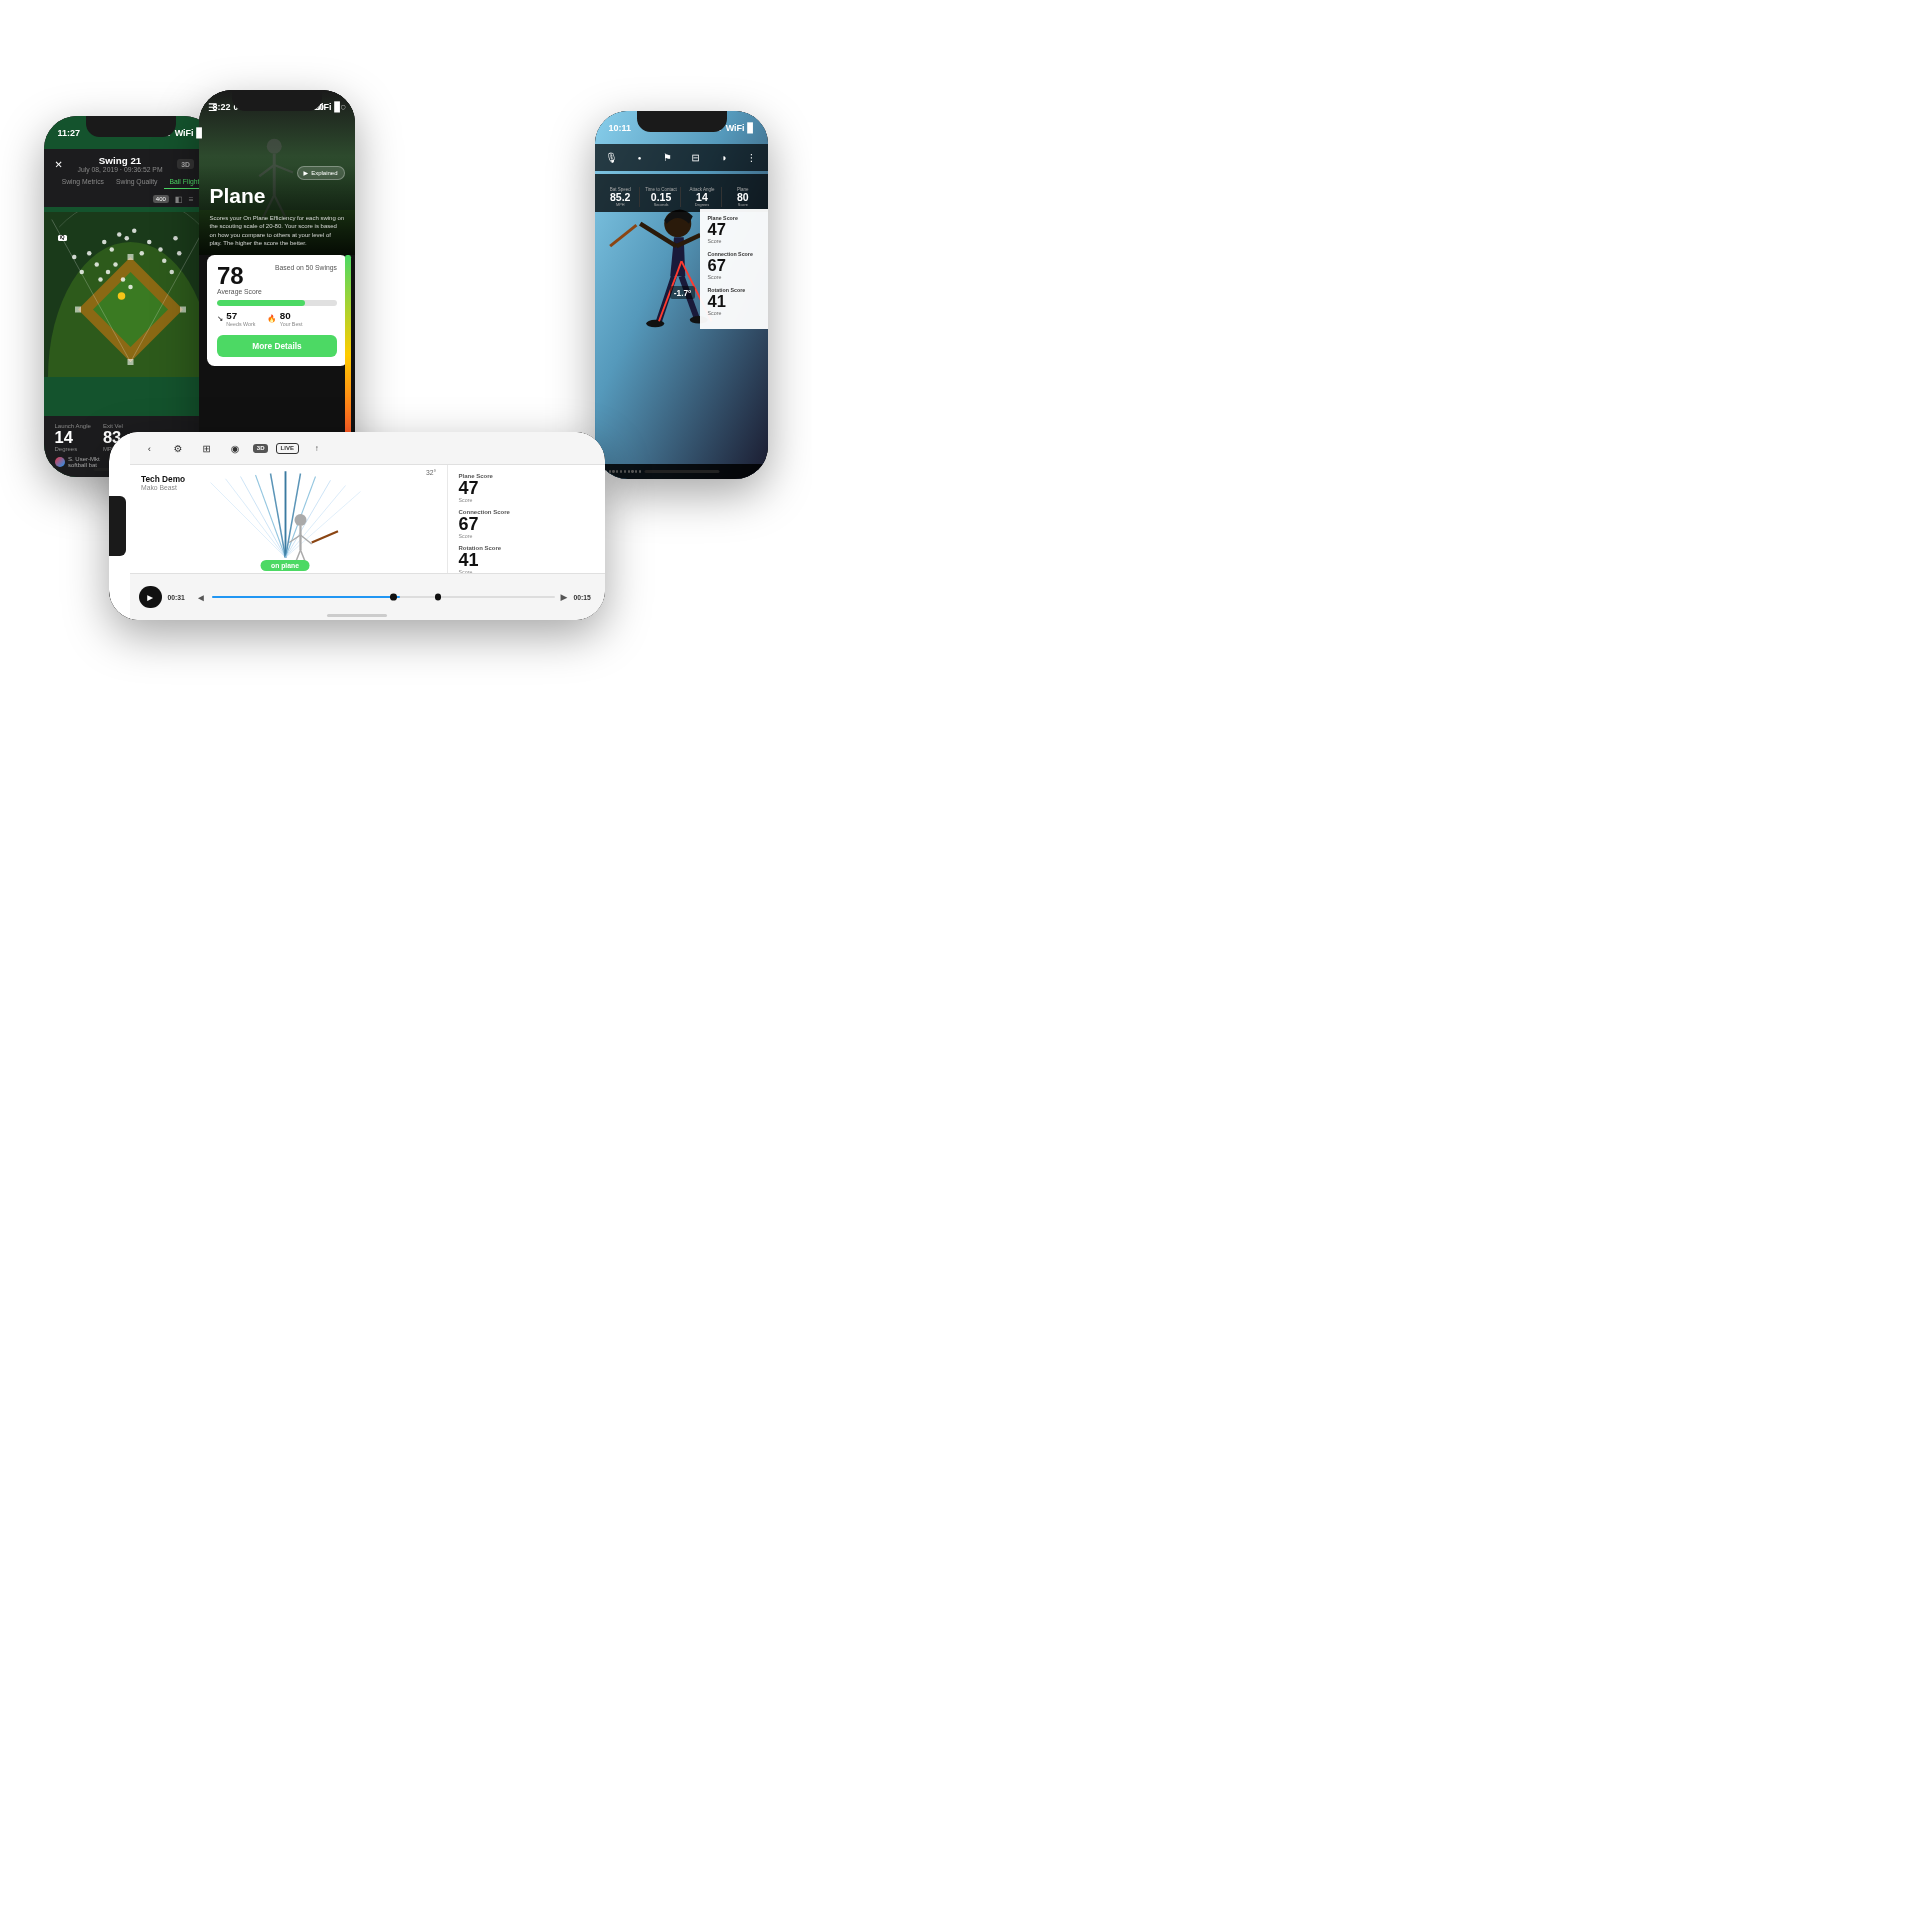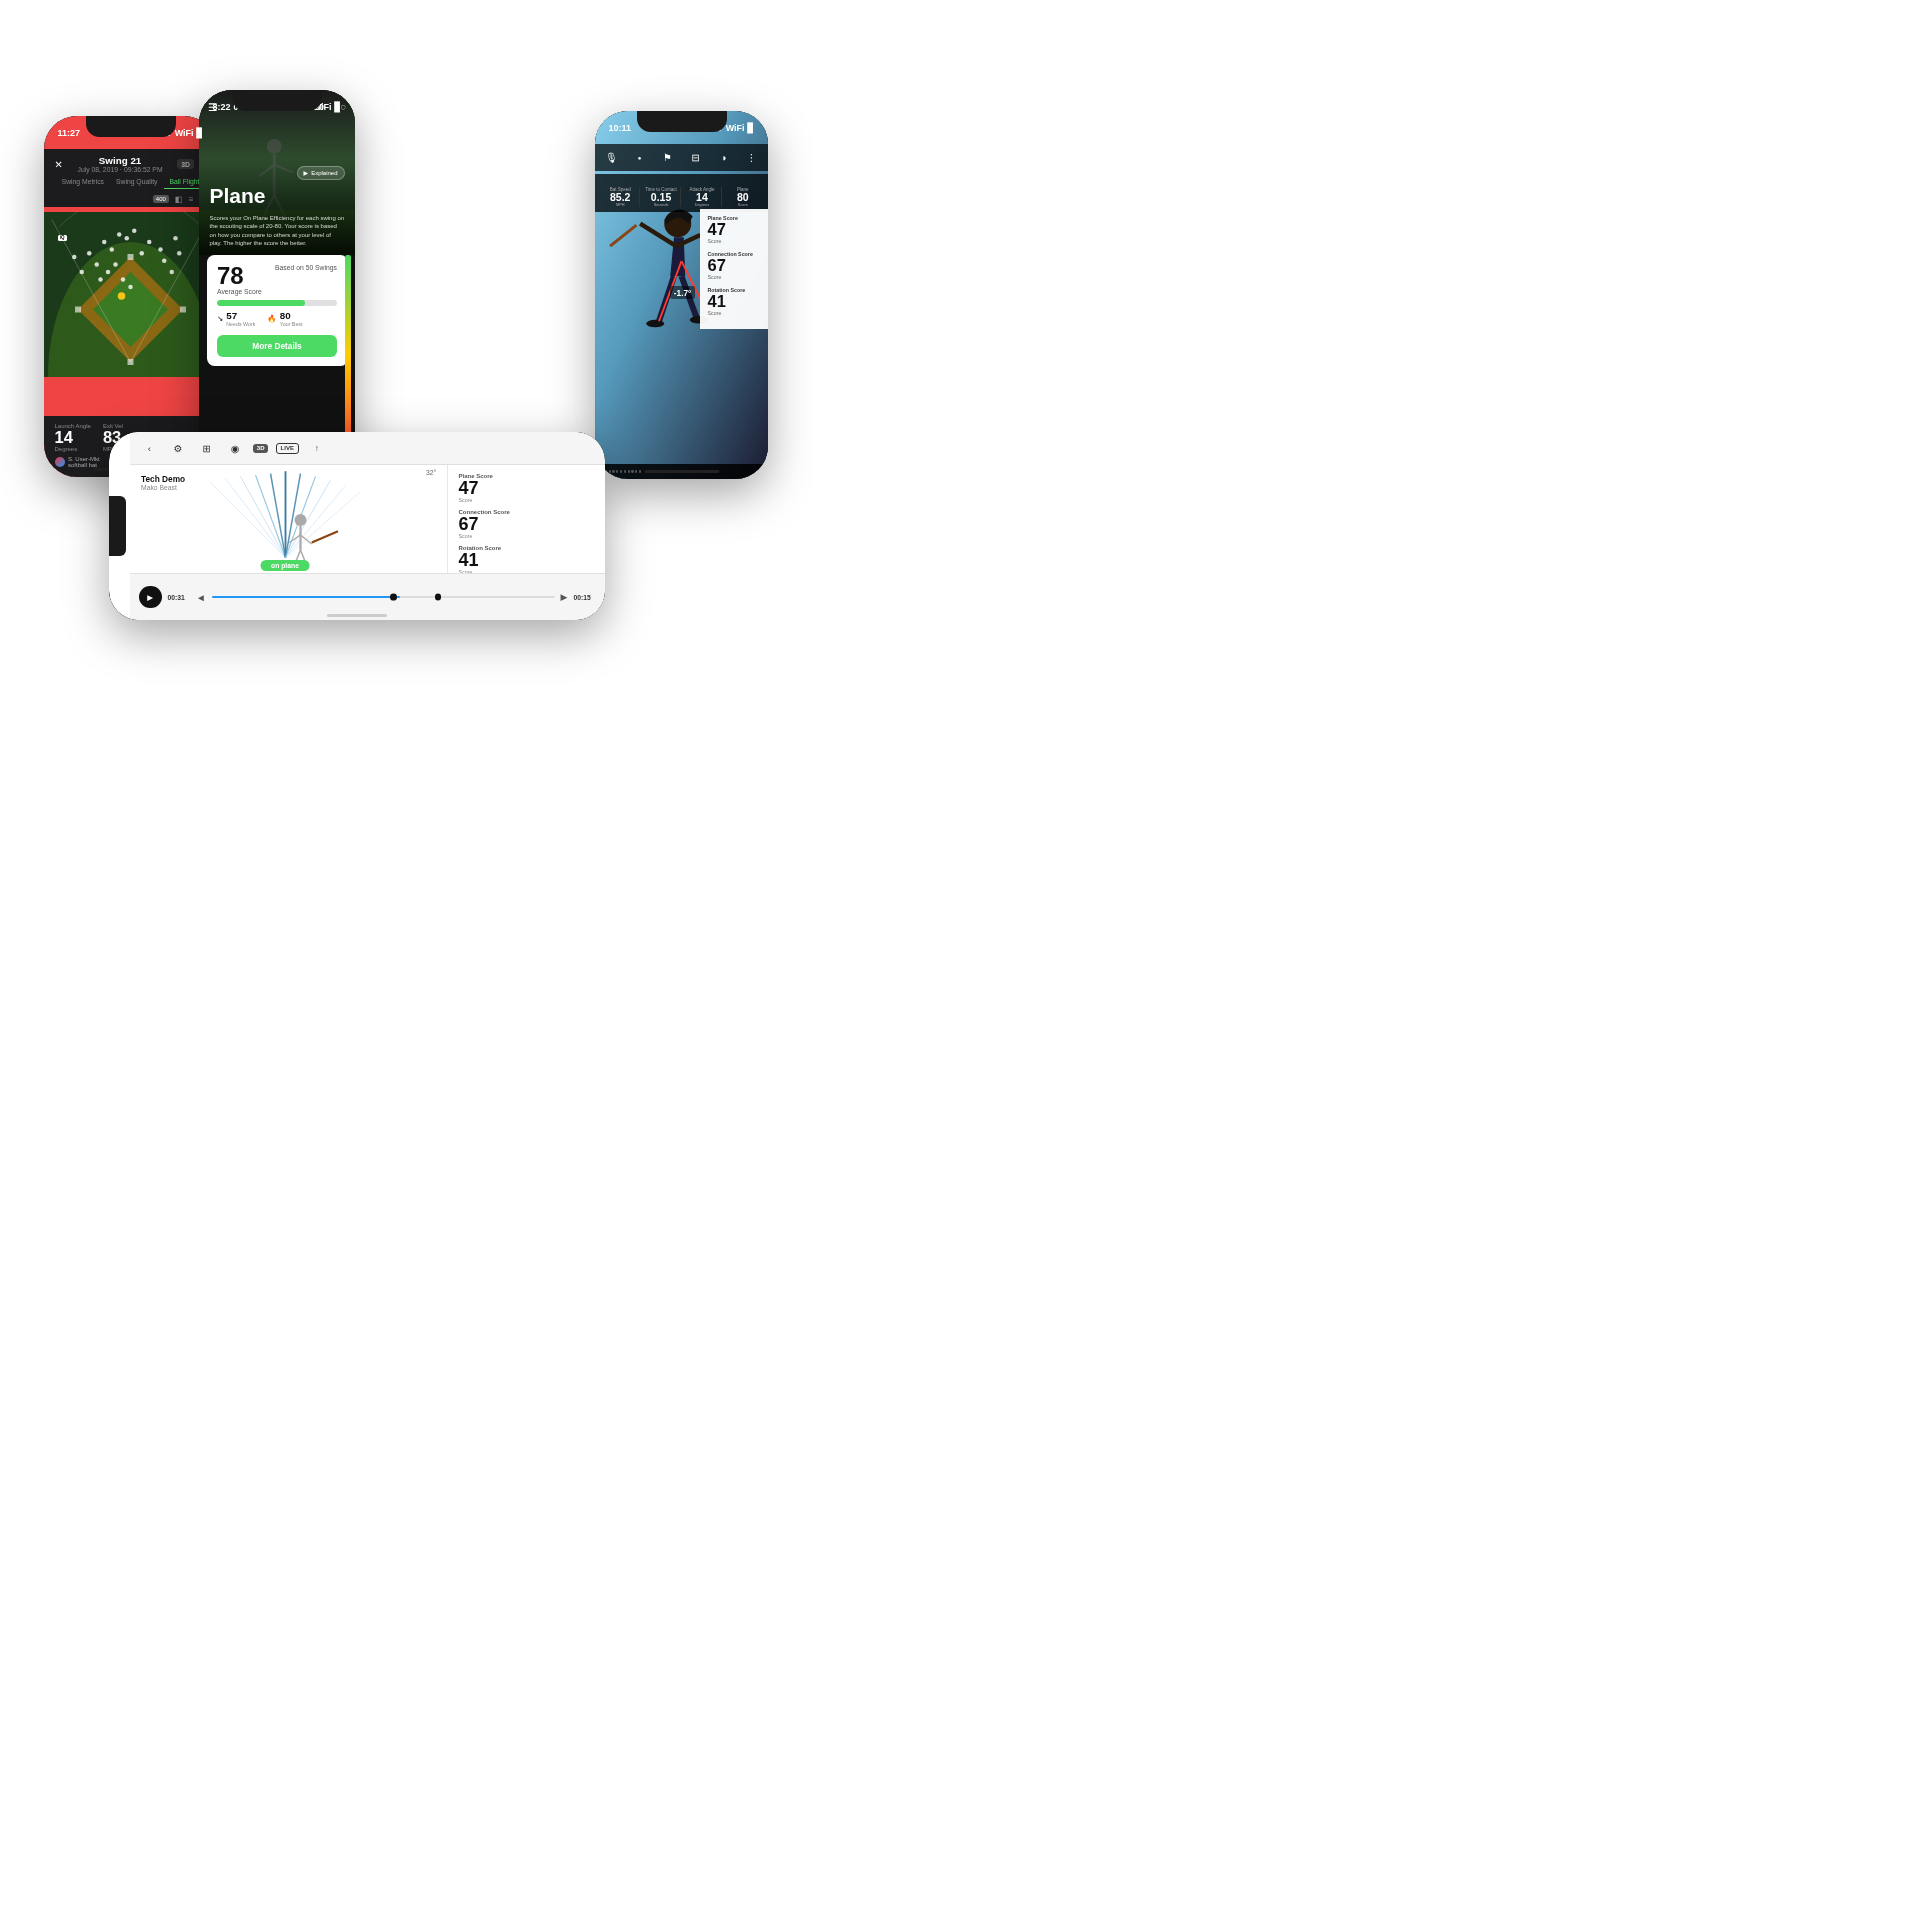--- a/index.html
+++ b/index.html
@@ -45,21 +45,21 @@
       padding: 0 13.5px;
       z-index: 10;
       font-size: 9px;
       font-weight: 600;
       color: #fff;
     }
     .status-icons { display: flex; gap: 3px; align-items: center; }
     .phone1-screen {
       position: absolute;
       top: 0; left: 0; right: 0; bottom: 0;
-      background: #ef4444;
+      background: #14532d;
     }
     .phone1-header {
       position: absolute;
       top: 33px; left: 0; right: 0;
       background: #1c1c1e;
       padding: 6px 10.5px 4.5px;
       z-index: 5;
     }
     .phone1-title-row {
       display: flex;

